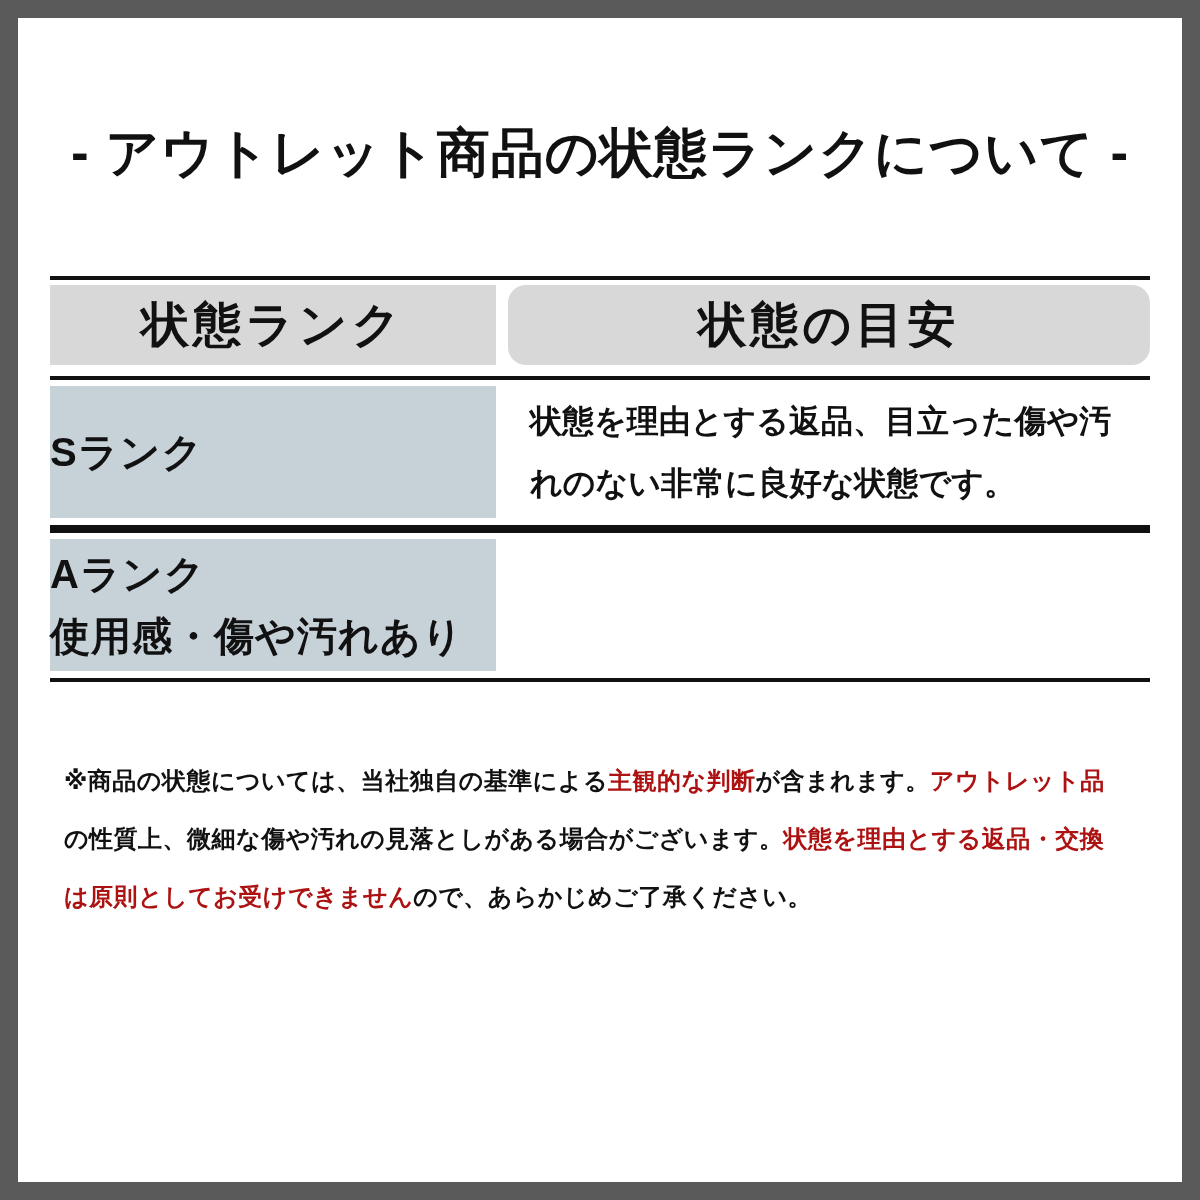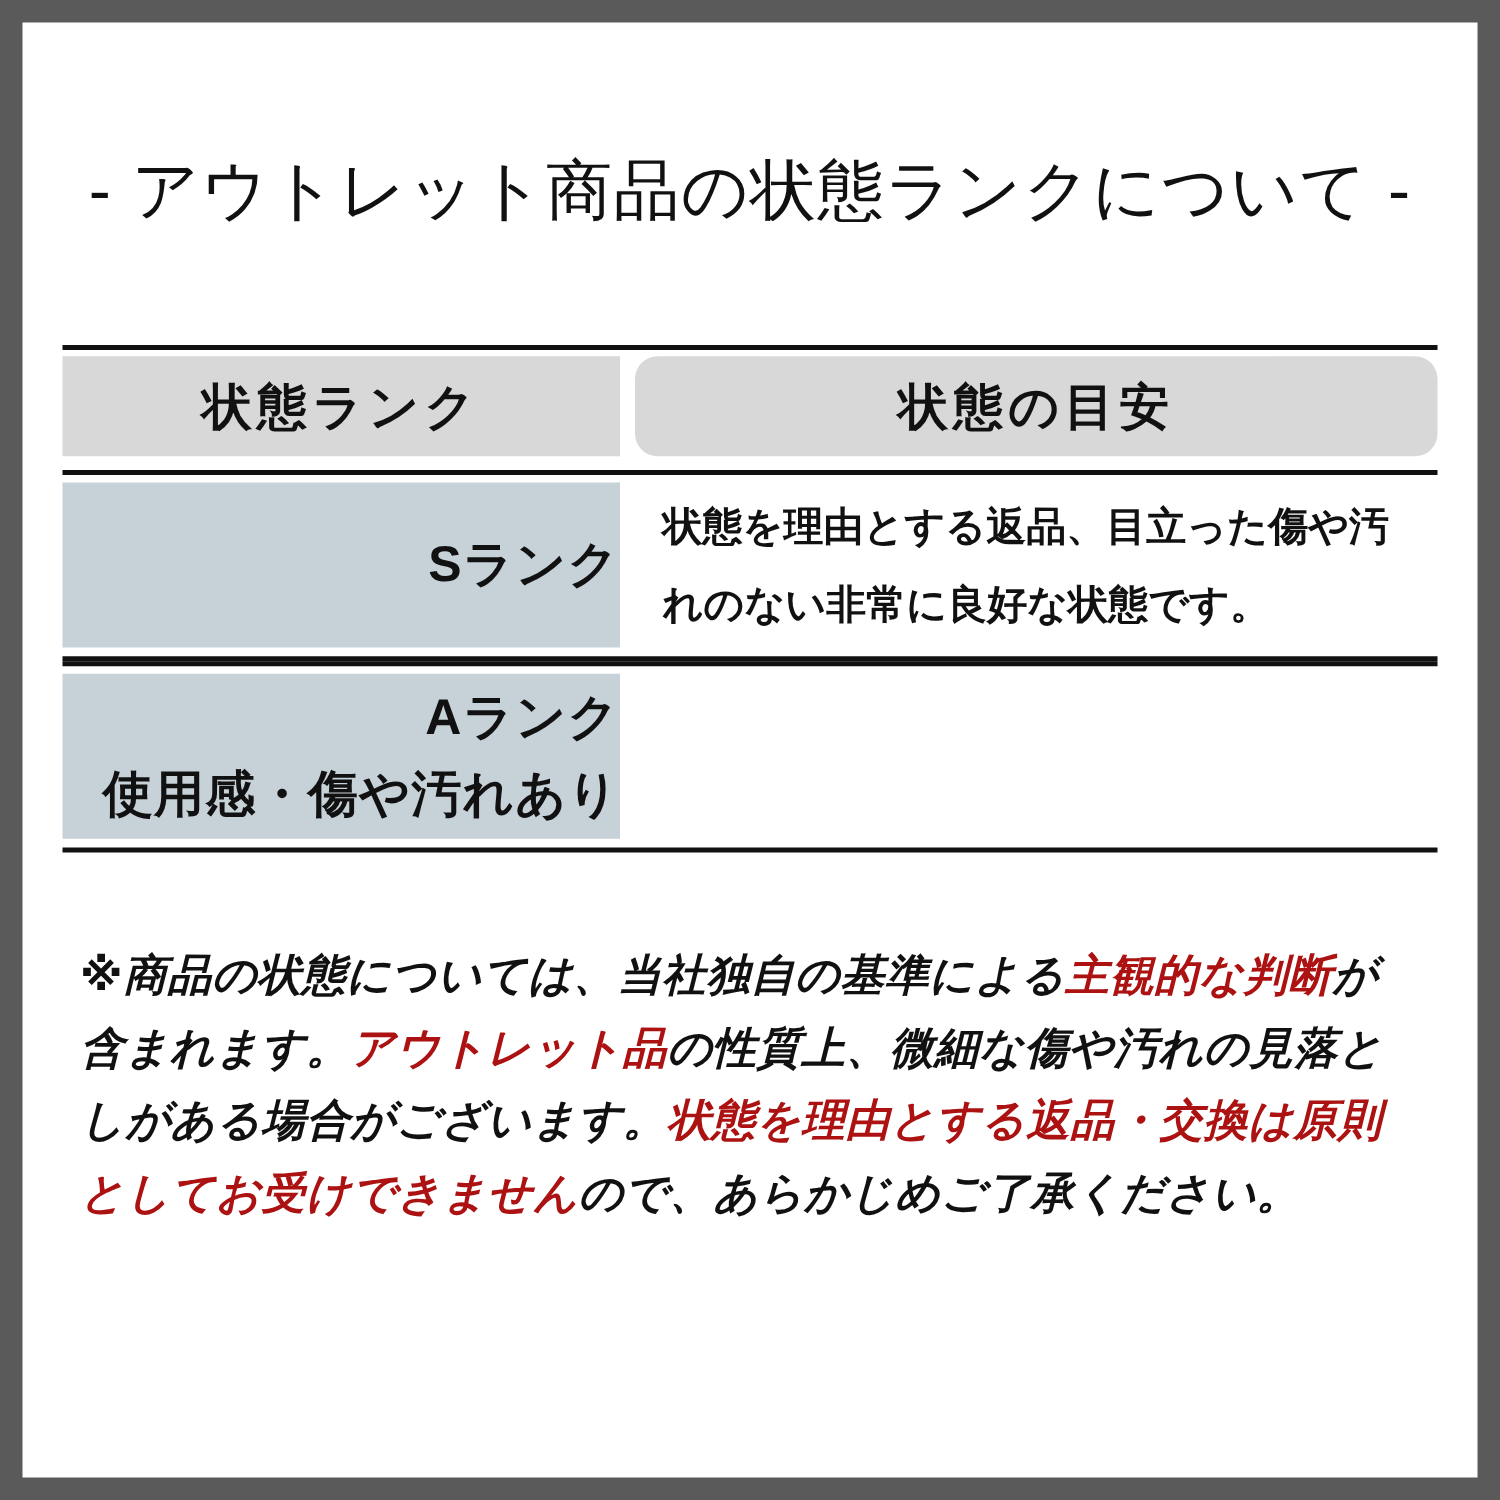--- a/index.html
+++ b/index.html
@@ -24,21 +24,21 @@
   }
   .card{
     width:100%;height:100%;
     background:var(--card);
     overflow:hidden;
   }
   .title{
     margin-top:104px;
     text-align:center;
     font-size:53px;
-    font-weight:normal;
+    font-weight:bold;
     letter-spacing:1px;
     line-height:62px;
     color:var(--ink);
     white-space:nowrap;
   }
   .table{
     margin:92px 32px 0 32px; 
     width:1100px;
   }
   .hline{
@@ -63,57 +63,55 @@
     flex:1 1 auto;
     border-radius:18px;
   }
   .header .cell-left,
   .header .cell-right{
     background:var(--header-bg);
     height:80px;
     display:flex;
     align-items:center;
     justify-content:center;
-    font-size:40px;
+    font-size:48px;
     font-weight:bold;
     letter-spacing:4px;
   }
   .data .cell-left{
     background:var(--rank-bg);
     height:132px;
     display:flex;
     flex-direction:column;
     justify-content:center;
     font-size:40px;
     font-weight:bold;
     line-height:62px;
     letter-spacing:1px;
-    text-align:right;
   }
   .data .cell-right{
     background:var(--card);
     height:132px;
     display:flex;
     flex-direction:column;
     justify-content:center;
     padding:0 10px 0 22px;
     font-size:32px;
     font-weight:bold;
     line-height:62px;
   }
   .footnote{
     margin:70px 40px 0 46px;
     width:1062px;
-    font-size:35px;
+    font-size:24px;
     font-weight:bold;
     line-height:58px;
     letter-spacing:0.5px;
     color:var(--ink);
     text-align:left;
-    font-style:italic;
   }
   .footnote .em{
     color:var(--red);
   }
 </style>
 </head>
 <body>
 
 <div class="frame">
   <div class="card">

